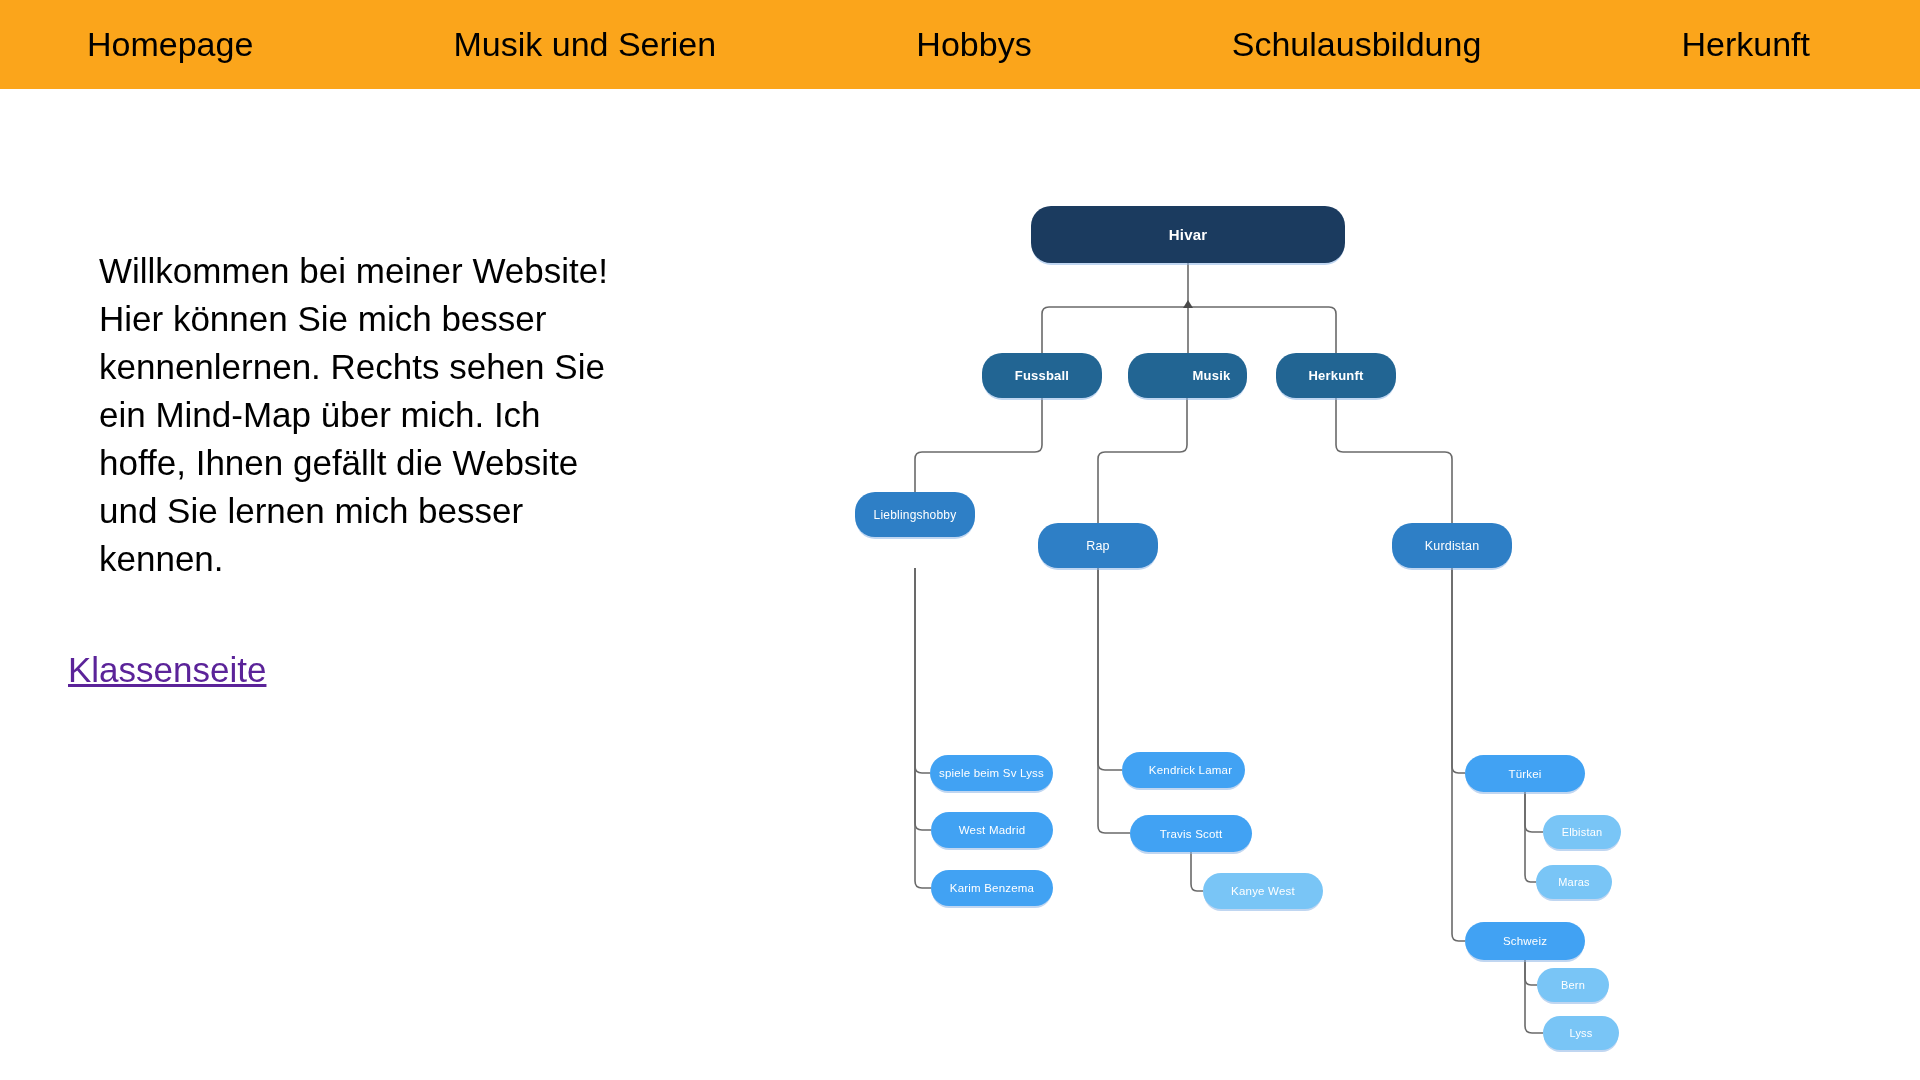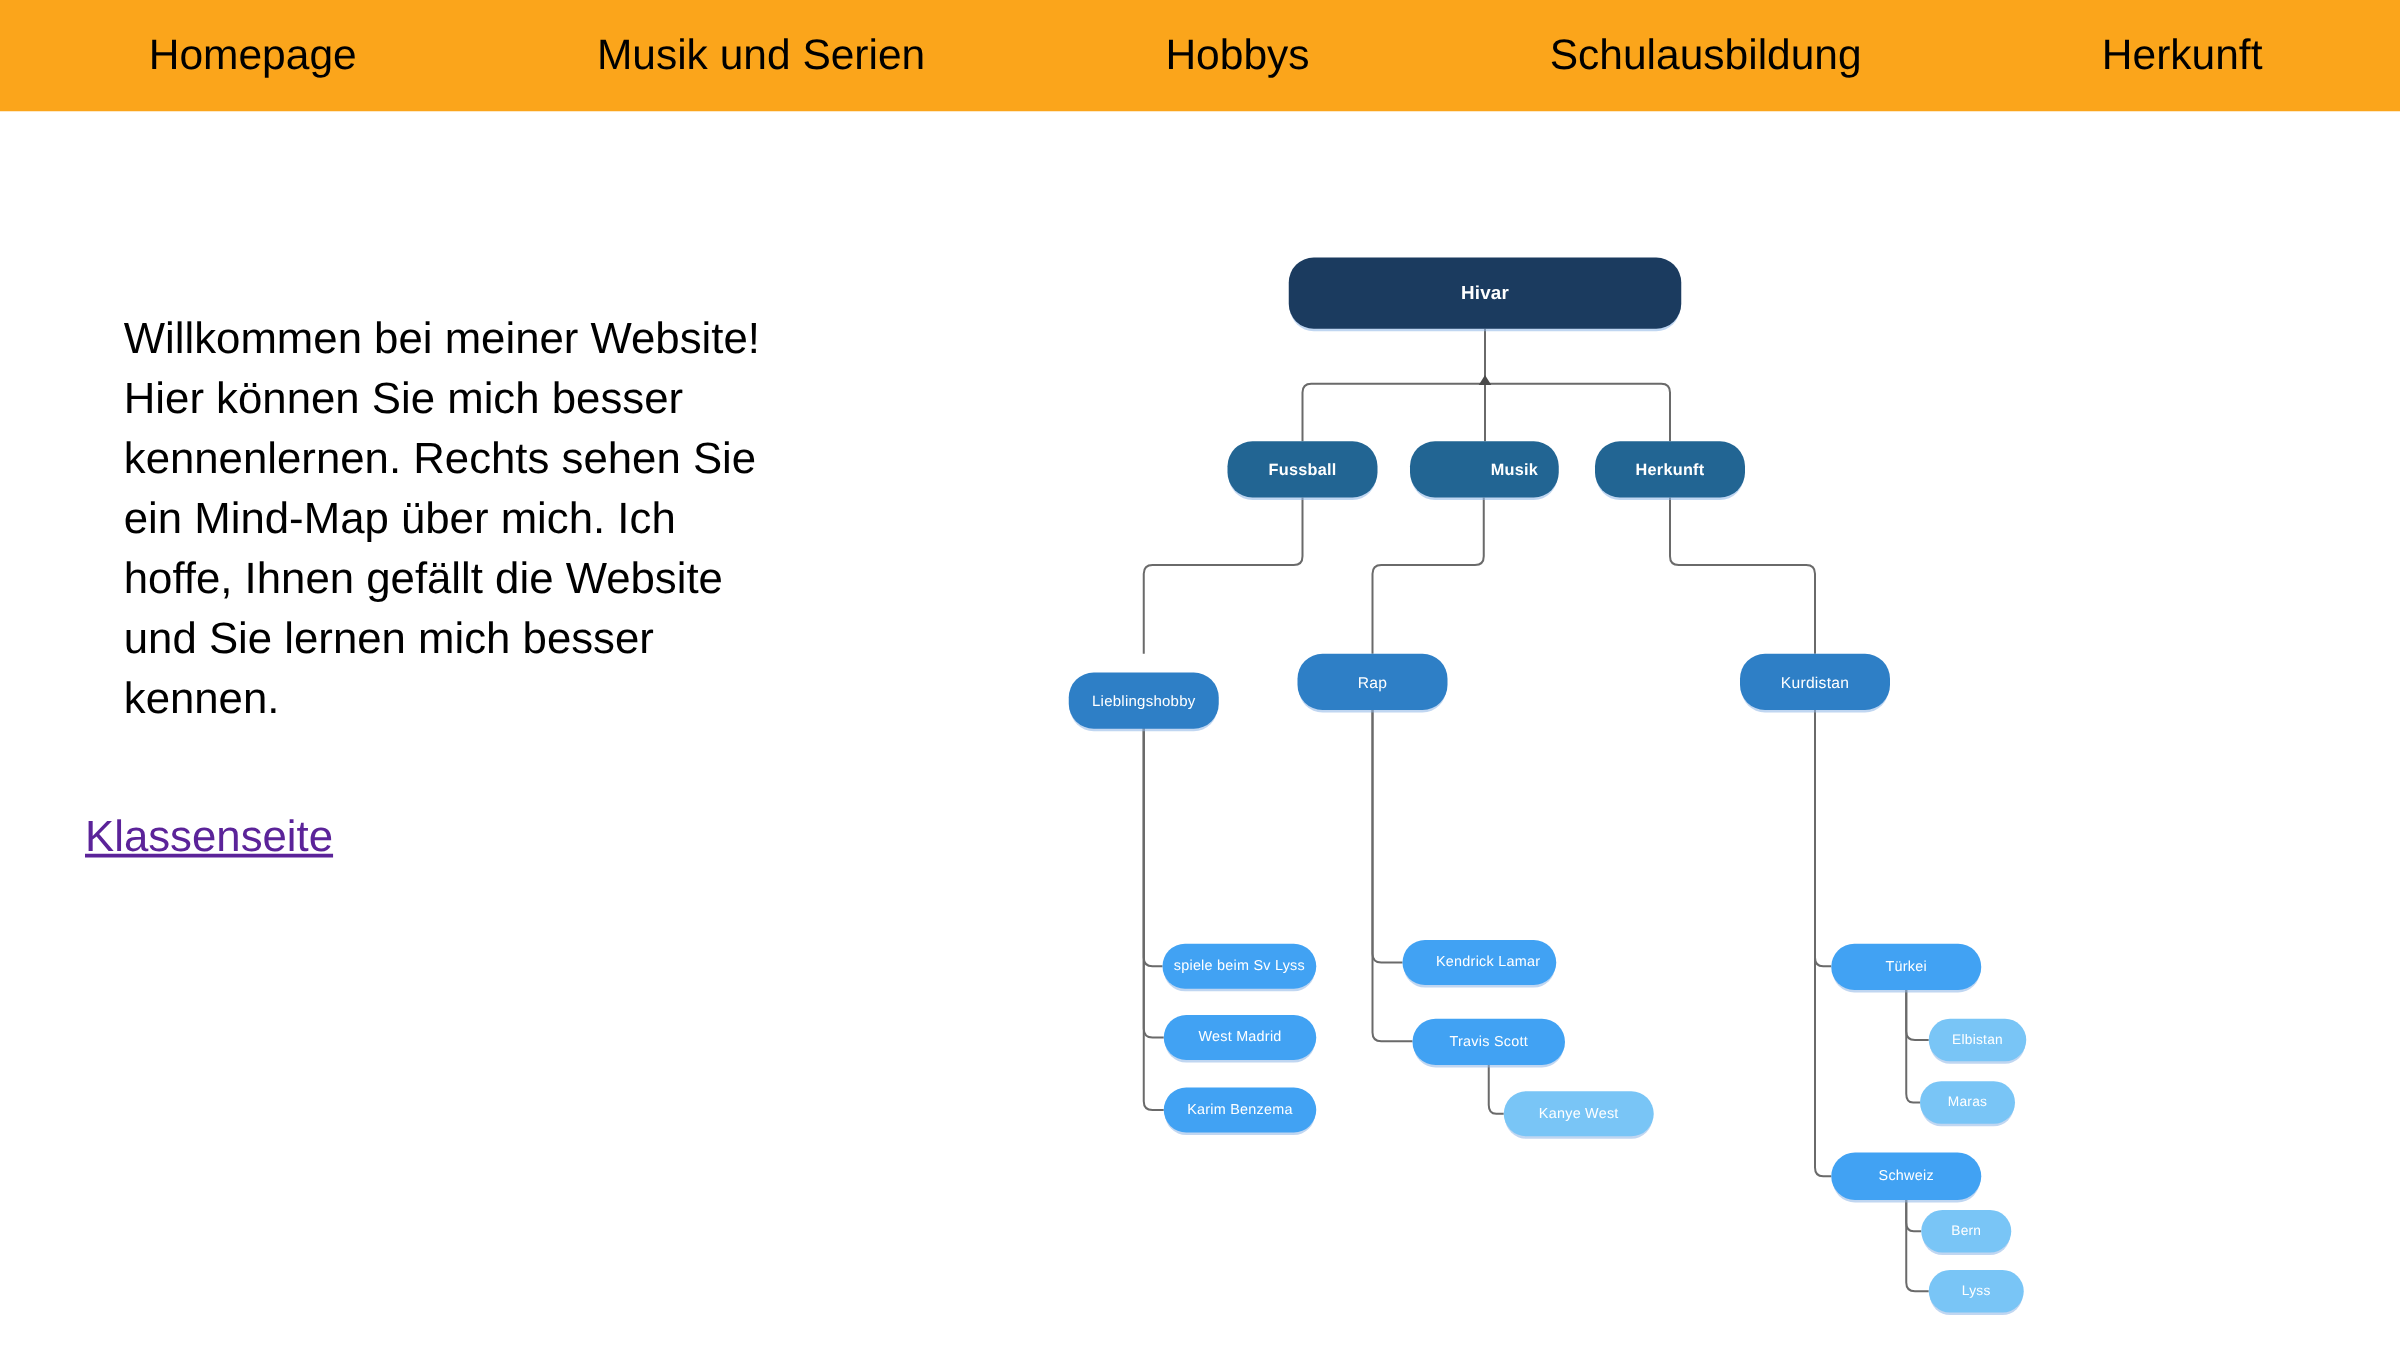--- a/index.html
+++ b/index.html
@@ -5,21 +5,21 @@
   html,body{margin:0;padding:0;background:#ffffff;}
   body{
     width:1920px;height:1080px;position:relative;overflow:hidden;
     font-family:"Liberation Sans","DejaVu Sans",sans-serif;
   }
 
   
   .navbar{
     position:absolute;left:0;top:0;width:1920px;height:89px;
     display:flex;align-items:center;justify-content:space-between;
-    box-sizing:border-box;padding:0 110px 0 119px;
+    box-sizing:border-box;padding:0 110px 0 87px;
   }
   .nav-item{
     font-size:34px;color:#000;cursor:pointer;white-space:nowrap;
   }
 
   
   .intro{
     position:absolute;left:68px;top:212px;width:525px;
     font-size:35px;line-height:48px;color:#000;margin-left:31px;
   }
@@ -73,21 +73,21 @@
       <path d="M 1525 792 L 1525 875 Q 1525 882 1530.5 882 L 1536 882" fill="none" stroke="#6A6A6A" stroke-width="1.6"></path>
       <path d="M 1525 960 L 1525 978 Q 1525 985 1531 985 L 1537 985" fill="none" stroke="#6A6A6A" stroke-width="1.6"></path>
       <path d="M 1525 960 L 1525 1026 Q 1525 1033 1532 1033 L 1543 1033" fill="none" stroke="#6A6A6A" stroke-width="1.6"></path>
       <path d="M 1183 308 L 1188 300 L 1193 308 Z" fill="#4a4a4a"></path>
     </svg>
   <div>
       <div class="mm-node" style="left: 1031px; top: 206px; width: 314px; height: 57px; background: rgb(27, 59, 95); font-size: 15px; font-weight: 700;">Hivar</div>
       <div class="mm-node" style="left: 982px; top: 353px; width: 120px; height: 45px; background: rgb(34, 101, 147); font-size: 13px; font-weight: 700;">Fussball</div>
       <div class="mm-node" style="left: 1128px; top: 353px; width: 119px; height: 45px; background: rgb(34, 101, 147); font-size: 13px; font-weight: 700; padding-left: 48px;">Musik</div>
       <div class="mm-node" style="left: 1276px; top: 353px; width: 120px; height: 45px; background: rgb(34, 101, 147); font-size: 13px; font-weight: 700;">Herkunft</div>
-      <div class="mm-node" style="left: 855px; top: 538px; width: 120px; height: 45px; background: rgb(46, 127, 198); font-size: 12px; font-weight: 400;">Lieblingshobby</div>
+      <div class="mm-node" style="left: 855px; top: 492px; width: 120px; height: 45px; background: rgb(46, 127, 198); font-size: 12px; font-weight: 400;">Lieblingshobby</div>
       <div class="mm-node" style="left: 1038px; top: 523px; width: 120px; height: 45px; background: rgb(46, 127, 198); font-size: 12.5px; font-weight: 400;">Rap</div>
       <div class="mm-node" style="left: 1392px; top: 523px; width: 120px; height: 45px; background: rgb(46, 127, 198); font-size: 12.5px; font-weight: 400;">Kurdistan</div>
       <div class="mm-node" style="left: 930px; top: 755px; width: 123px; height: 36px; background: rgb(65, 162, 243); font-size: 11.5px; font-weight: 400;">spiele beim Sv Lyss</div>
       <div class="mm-node" style="left: 931px; top: 812px; width: 122px; height: 36px; background: rgb(65, 162, 243); font-size: 11.5px; font-weight: 400;">West Madrid</div>
       <div class="mm-node" style="left: 931px; top: 870px; width: 122px; height: 36px; background: rgb(65, 162, 243); font-size: 11.5px; font-weight: 400;">Karim Benzema</div>
       <div class="mm-node" style="left: 1122px; top: 752px; width: 123px; height: 36px; background: rgb(65, 162, 243); font-size: 11.5px; font-weight: 400; padding-left: 14px;">Kendrick Lamar</div>
       <div class="mm-node" style="left: 1130px; top: 815px; width: 122px; height: 37px; background: rgb(65, 162, 243); font-size: 11.5px; font-weight: 400;">Travis Scott</div>
       <div class="mm-node" style="left: 1203px; top: 873px; width: 120px; height: 36px; background: rgb(121, 197, 246); font-size: 11.5px; font-weight: 400;">Kanye West</div>
       <div class="mm-node" style="left: 1465px; top: 755px; width: 120px; height: 37px; background: rgb(65, 162, 243); font-size: 11.5px; font-weight: 400;">Türkei</div>
       <div class="mm-node" style="left: 1543px; top: 815px; width: 78px; height: 34px; background: rgb(121, 197, 246); font-size: 11px; font-weight: 400;">Elbistan</div>

